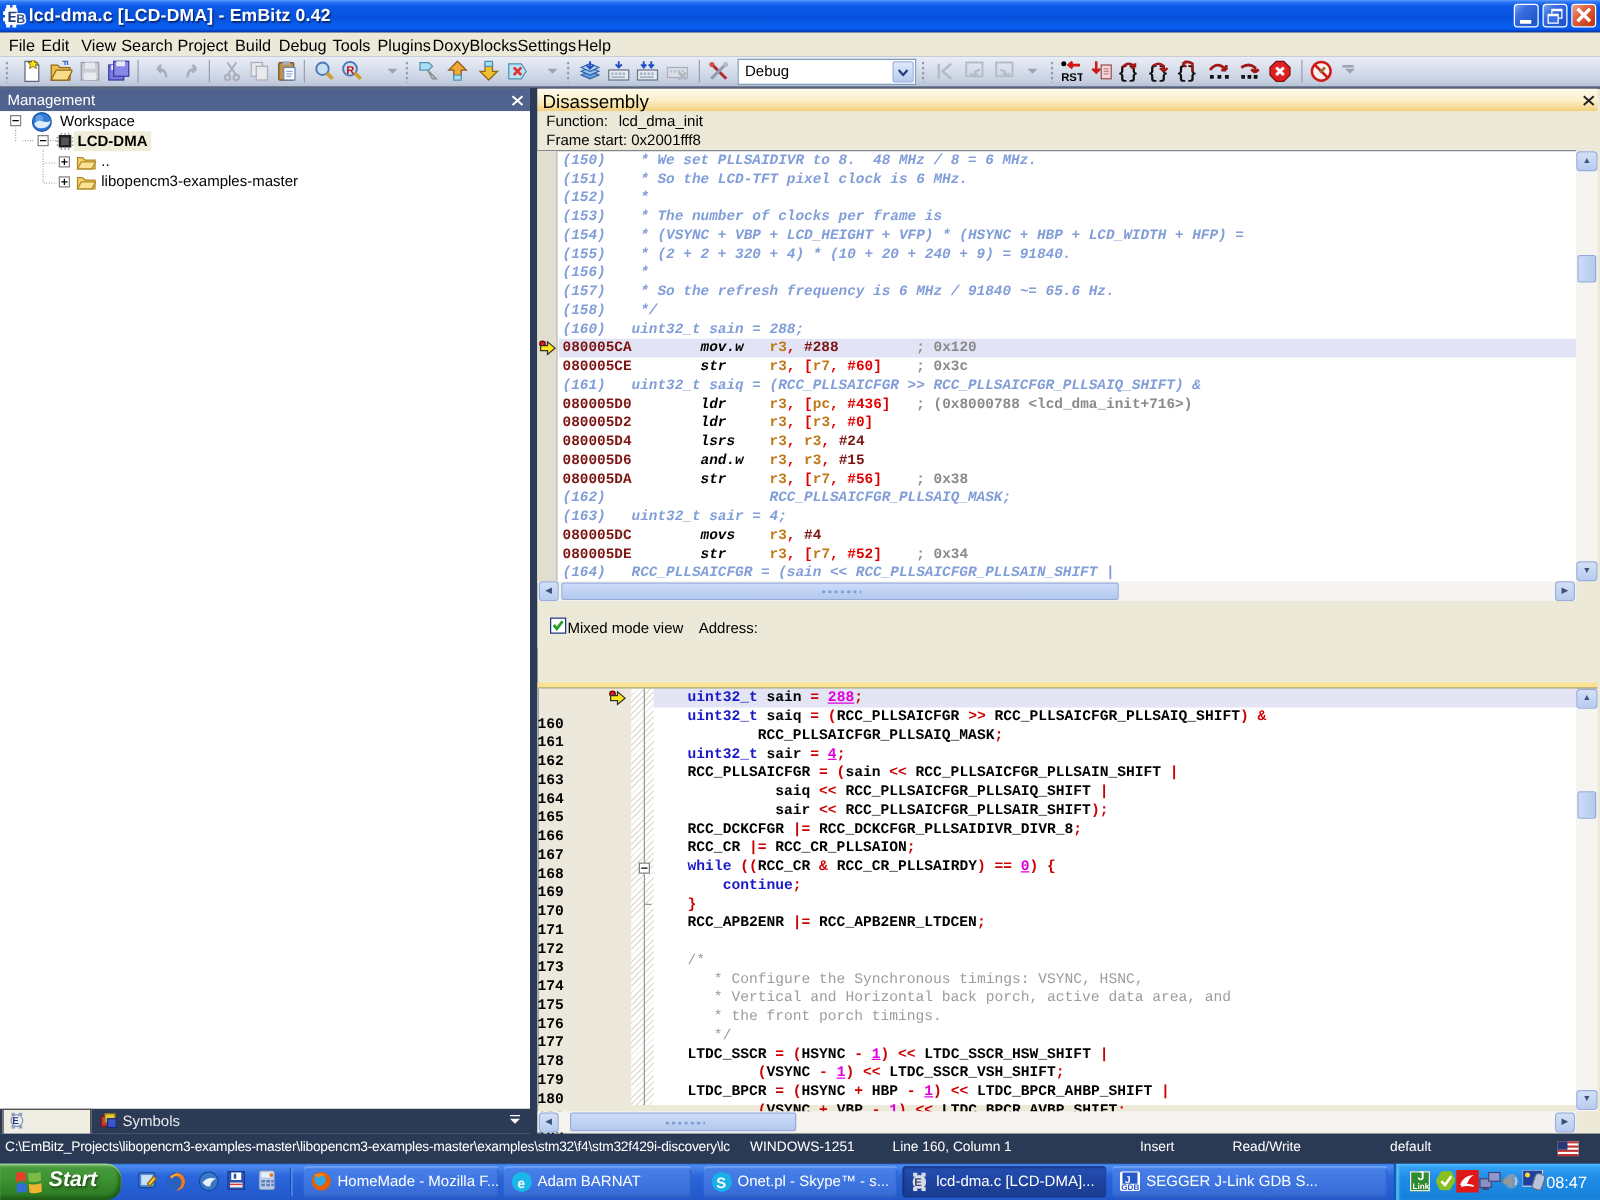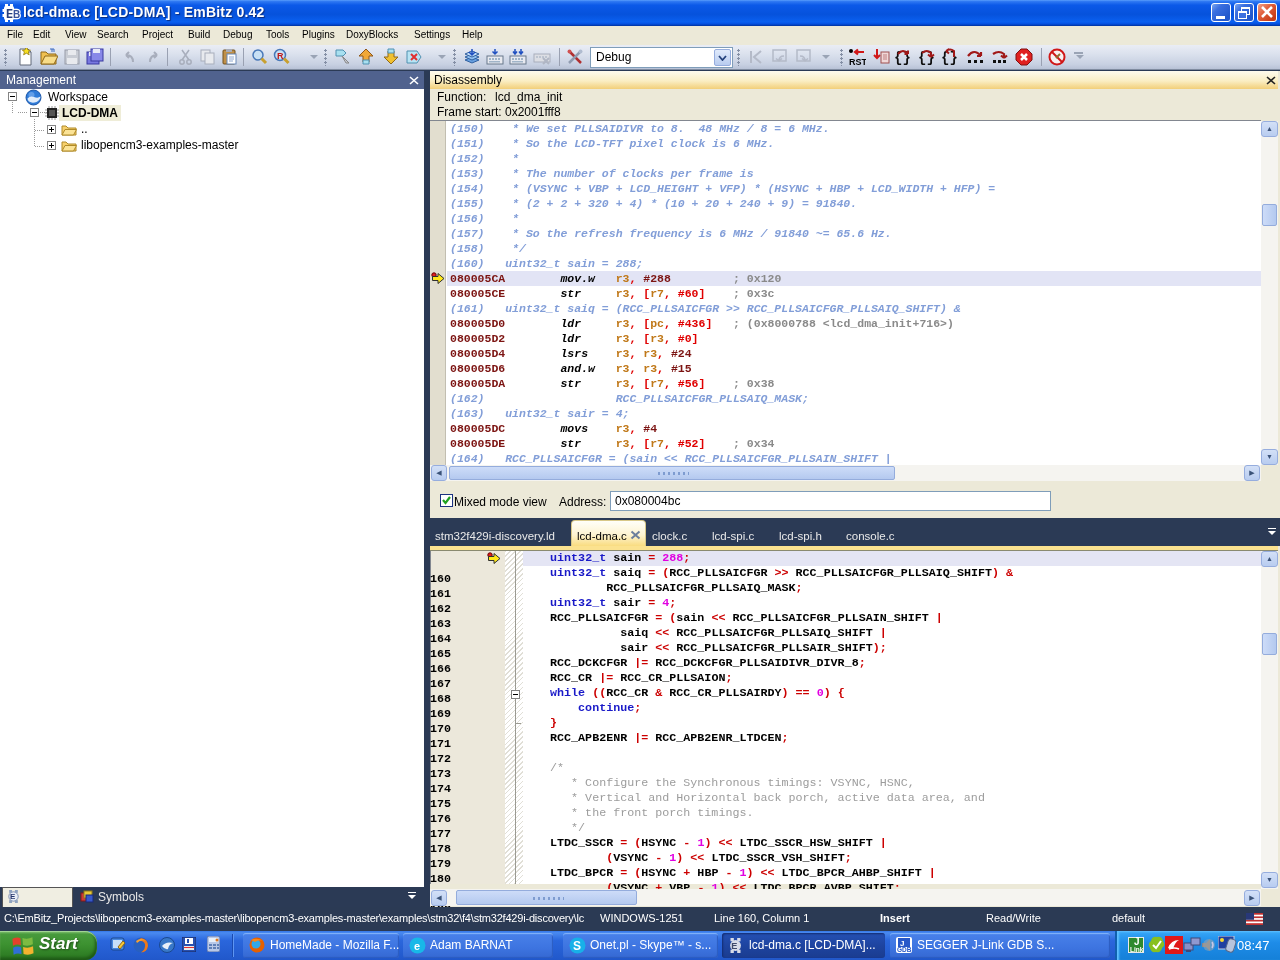--- a/index.html
+++ b/index.html
@@ -13,21 +13,21 @@
     background:linear-gradient(180deg,#5A9EFC 0%,#2D77F2 6%,#0B59E8 20%,#0652DC 55%,#0A60F0 84%,#0550E0 92%,#0239AE 98%,#02339A 100%); }
   #titletext { left:23px; top:4px; color:#fff; font-size:14px; font-weight:bold;
     text-shadow:1px 1px 1px #0A2B7A; letter-spacing:0.2px; }
   .winbtn { top:3px; width:20px; height:19px; border-radius:3px; border:1px solid #fff; }
   #btnmin { left:1211px; background:linear-gradient(135deg,#7CA7F0 0%,#3B6FE0 30%,#2258CC 80%); }
   #btnmax { left:1234px; background:linear-gradient(135deg,#7CA7F0 0%,#3B6FE0 30%,#2258CC 80%); }
   #btnclose { left:1257px; background:linear-gradient(135deg,#F0A088 0%,#E0603C 40%,#C63C16 85%); }
 
   
   #menubar { left:0; top:26px; width:1280px; height:19px; background:#ECE9D8; }
-  .menuitem { position:absolute; top:3px; font-size:10px; color:#000; }
+  .menuitem { position:absolute; top:3px; font-size:13px; color:#000; }
 
   
   #toolbar { left:0; top:45px; width:1280px; height:25px;
     background:linear-gradient(180deg,#EAEDF5 0%,#DCE2EE 35%,#C8D1E2 80%,#B8C2D6 100%);
     border-bottom:1px solid #808CA0; }
   .tsep { position:absolute; top:3px; width:1px; height:18px; background:#9AA1B2; }
   .tgrip { position:absolute; top:4px; width:3px; height:17px;
     background-image:radial-gradient(circle at 1.5px 1.5px,#848FA5 1px, transparent 1.2px);
     background-size:3px 4px; }
   .ticon { position:absolute; top:3px; width:18px; height:18px; }
@@ -42,21 +42,21 @@
   
   .twig { position:absolute; width:9px; height:9px; background:#fff; border:1px solid #848484; }
   .twig::before { content:""; position:absolute; left:1px; top:3px; width:5px; height:1px; background:#000; }
   .twig.plus::after { content:""; position:absolute; left:3px; top:1px; width:1px; height:5px; background:#000; }
 
   
   #rightcol { left:430px; top:71px; width:850px; height:836px; background:#ECE9D8; }
 
   #dishdr { left:430px; top:71px; width:848px; height:18px;
     background:linear-gradient(180deg,#FEFBEE 0%,#FAEEC4 55%,#F2CF79 100%);
-    font-size:12px; color:#000; }
+    font-size:15px; color:#000; }
   #disinfo { left:430px; top:89px; width:848px; height:31px; background:#ECE9D8; font-size:12px; }
   #discode { left:430px; top:120px; width:831px; height:346px; background:#fff; border-top:1px solid #828790; }
   #disgutter { left:430px; top:121px; width:16px; height:345px; background:#E2DECF; border-right:1px solid #C2BEB0; }
   #dishl { left:447px; top:271px; width:814px; height:15px; background:#E2E4F5; }
   pre.dis { position:absolute; left:450px; top:121px; font-family:"Liberation Mono", monospace;
     font-size:11.5px; line-height:15px; font-weight:bold; white-space:pre; }
   .ds { color:#829ED8; font-style:italic; }
   .da { color:#7C1412; }
   .dm { color:#000; font-weight:bold; font-style:italic; }
   .dr { color:#C07818; font-weight:bold; }
@@ -84,21 +84,21 @@
   #edhatch { left:505px; top:551px; width:18px; height:333px; background:#fff;
     background-image:repeating-linear-gradient(135deg, rgba(175,170,148,0.38) 0 1px, transparent 1px 3.5px); }
   #edfoldline { left:515px; top:551px; width:1px; height:333px; background:#9a9a92; }
   #edhl { left:523px; top:551px; width:738px; height:15px; background:#E4E5F4; }
   .lnnums { position:absolute; left:430px; top:572px; width:53px; 
     font-family:"Liberation Mono", monospace; font-size:11.7px; line-height:15px; color:#000; font-weight:bold; white-space:pre; }
   .lnnums pre { font:inherit; }
   pre.code { position:absolute; left:522px; top:551px; font-family:"Liberation Mono", monospace;
     font-size:11.7px; line-height:15px; font-weight:bold; white-space:pre; }
   .k { color:#1919C8; }
-  .n { color:#E100E1; }
+  .n { color:#E100E1;text-decoration:underline; }
   .o { color:#CC0000; }
   .c { color:#9C9C9C; font-weight:normal; }
 
   
   #statusbar { left:0; top:907px; width:1280px; height:24px; background:#2B3A54; color:#fff; font-size:11px; }
   #statusbar span { position:absolute; top:5px; }
 
   
   #taskbar { left:0; top:931px; width:1280px; height:44px;
     background:linear-gradient(180deg,#3276E8 0%,#4A8AF0 4%,#2A66DC 22%,#2259CC 62%,#1C4CB4 90%,#16409E 100%); }
@@ -474,39 +474,22 @@
     </div>
 
   <div class="abs" id="mixstrip">
     <div style="position:absolute;left:10px;top:13px;width:13px;height:13px;background:#fff;border:1px solid #1C3280;">
       <svg width="11" height="11">
           <path d="M2 5 L4.5 8 L9 2" stroke="#21A121" stroke-width="2.2" fill="none"></path>
         </svg>
     </div>
     <span style="position:absolute;left:24px;top:14px;">Mixed mode view</span>
     <span style="position:absolute;left:129px;top:14px;">Address:</span>
-    <div style="position:absolute;left:180px;top:10px;width:441px;height:20px;background:#fff;border:1px solid #7F9DB9;">
-      <span style="position:absolute;left:4px;top:2px;">0x080004bc</span>
-    </div>
-  </div>
-
-  <div class="abs" id="edtabs">
-    <span class="edtab" style="left:5px;">stm32f429i-discovery.ld</span>
-    <div style="position:absolute;left:141px;top:2px;width:75px;height:26px;background:linear-gradient(180deg,#FFFFF9 0%,#FDF4D2 55%,#F9DC80 100%);border-radius:4px 4px 0 0;border:1px solid #D8C888;border-bottom:none;"></div>
-    <span class="edtab" style="left:147px;color:#000;">lcd-dma.c</span>
-    <svg width="11" height="10" style="position:absolute;left:200px;top:12px;">
-        <path d="M1.5 1.5 L9.5 8.5 M9.5 1.5 L1.5 8.5" stroke="#6C7F9C" stroke-width="2"></path>
-      </svg>
-    <span class="edtab" style="left:222px;">clock.c</span>
-    <span class="edtab" style="left:282px;">lcd-spi.c</span>
-    <span class="edtab" style="left:349px;">lcd-spi.h</span>
-    <span class="edtab" style="left:416px;">console.c</span>
-    <div style="position:absolute;left:838px;top:13px;width:0;height:0;border:4px solid transparent;border-top-color:#fff;"></div>
-    <div style="position:absolute;left:838px;top:10px;width:8px;height:1px;background:#fff;"></div>
-  </div>
+  </div>
+
   <div class="abs" id="goldstrip"></div>
 
   <div class="abs" id="editor"></div>
   <div class="abs" id="edgutter"></div>
   <div class="abs" id="edhatch"></div>
   <div class="abs" id="edfoldline"></div>
   <div class="abs" id="edhl"></div>
   <div class="lnnums" id="lnnums"><pre>160
 161
 162
@@ -576,21 +559,21 @@
   <div class="abs sb-btn" style="left:431px;top:890px;width:16px;height:16px;">◀</div>
   <div class="abs sb-btn" style="left:1244px;top:890px;width:16px;height:16px;">▶</div>
   <div class="abs sb-thumb sb-thumb-h" style="left:456px;top:890px;width:181px;height:15px;">
     <div style="position:absolute;left:75px;top:5px;width:32px;height:5px;background-image:radial-gradient(circle at 2px 2.5px,#7E9CD0 1.2px,transparent 1.4px);background-size:5px 5px;"></div>
     </div>
 
   <div class="abs" id="statusbar">
     <span style="left:4px;letter-spacing:-0.2px;">C:\EmBitz_Projects\libopencm3-examples-master\libopencm3-examples-master\examples\stm32\f4\stm32f429i-discovery\lc</span>
     <span style="left:600px;">WINDOWS-1251</span>
     <span style="left:714px;">Line 160, Column 1</span>
-    <span style="left:880px;font-weight:bold;">Insert</span>
+    <span style="left:912px;">Insert</span>
     <span style="left:986px;">Read/Write</span>
     <span style="left:1112px;">default</span>
     <svg width="17" height="12" style="position:absolute;left:1246px;top:6px;">
       <rect x="0" y="0" width="17" height="12" fill="#fff"></rect>
       <g fill="#C03030">
           <rect x="0" y="0" width="17" height="1.7"></rect>
           <rect x="0" y="3.4" width="17" height="1.7"></rect>
           <rect x="0" y="6.8" width="17" height="1.7"></rect>
           <rect x="0" y="10.2" width="17" height="1.8"></rect>
         </g>

